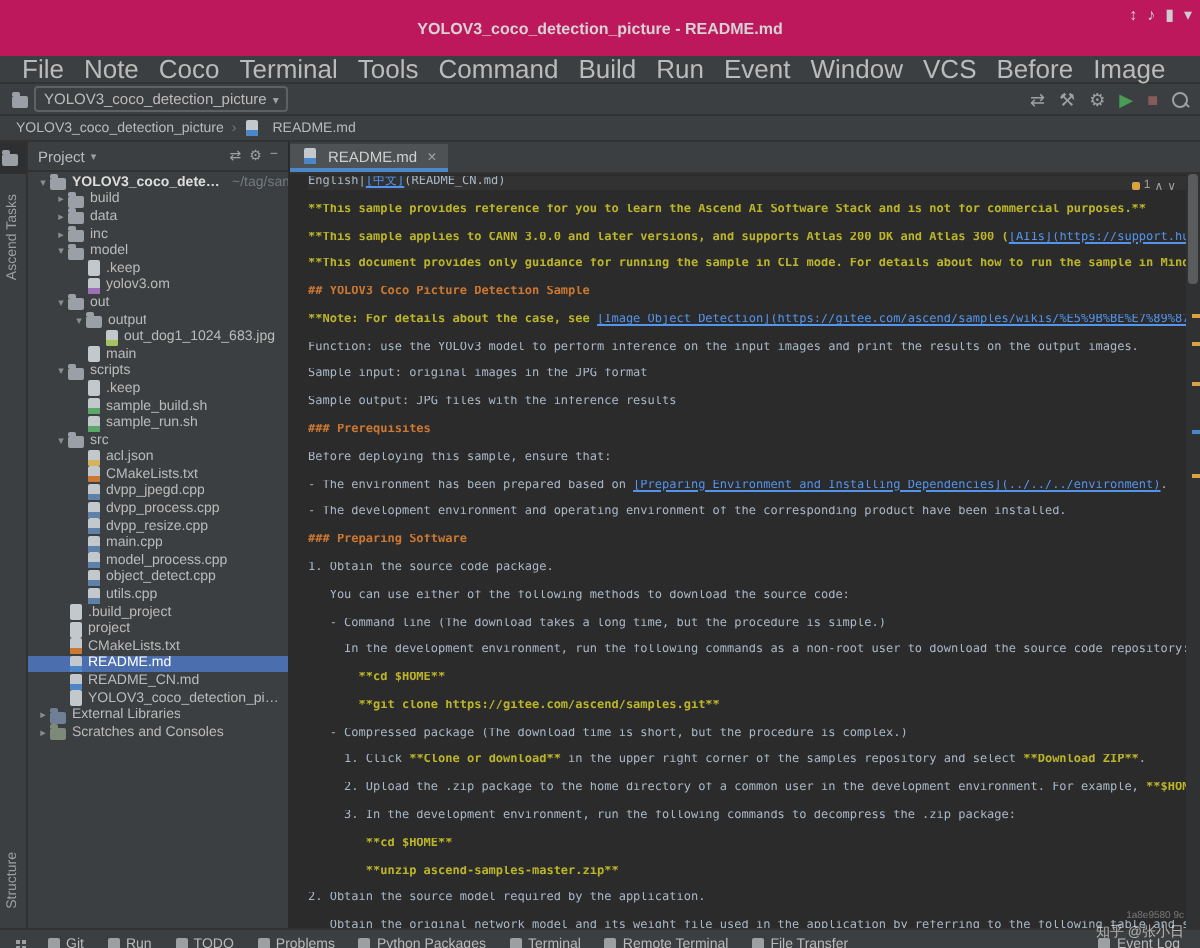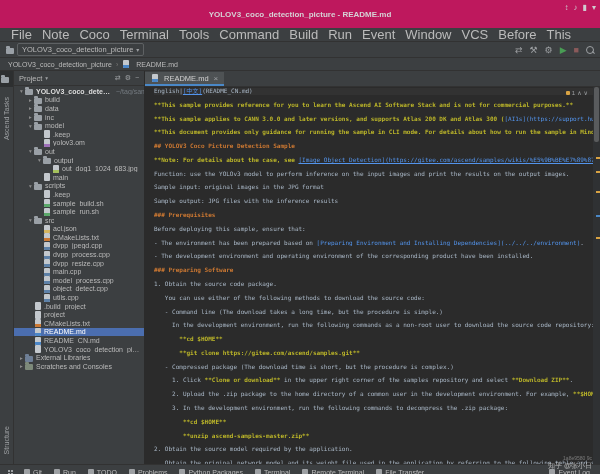--- a/index.html
+++ b/index.html
@@ -129,21 +129,21 @@
     <span class="menu-item">Coco</span>
     <span class="menu-item">Terminal</span>
     <span class="menu-item">Tools</span>
     <span class="menu-item">Command</span>
     <span class="menu-item">Build</span>
     <span class="menu-item">Run</span>
     <span class="menu-item">Event</span>
     <span class="menu-item">Window</span>
     <span class="menu-item">VCS</span>
     <span class="menu-item">Before</span>
-    <span class="menu-item">This</span>
+    <span class="menu-item">Image</span>
   </div>
 
 <div class="toolbar">
   <span class="ic x-folder"></span>
   <span class="combo">
     <span>YOLOV3_coco_detection_picture</span>
     <span class="caret">▾</span>
   </span>
   <div class="tb-icons">
     <span>⇄</span>

